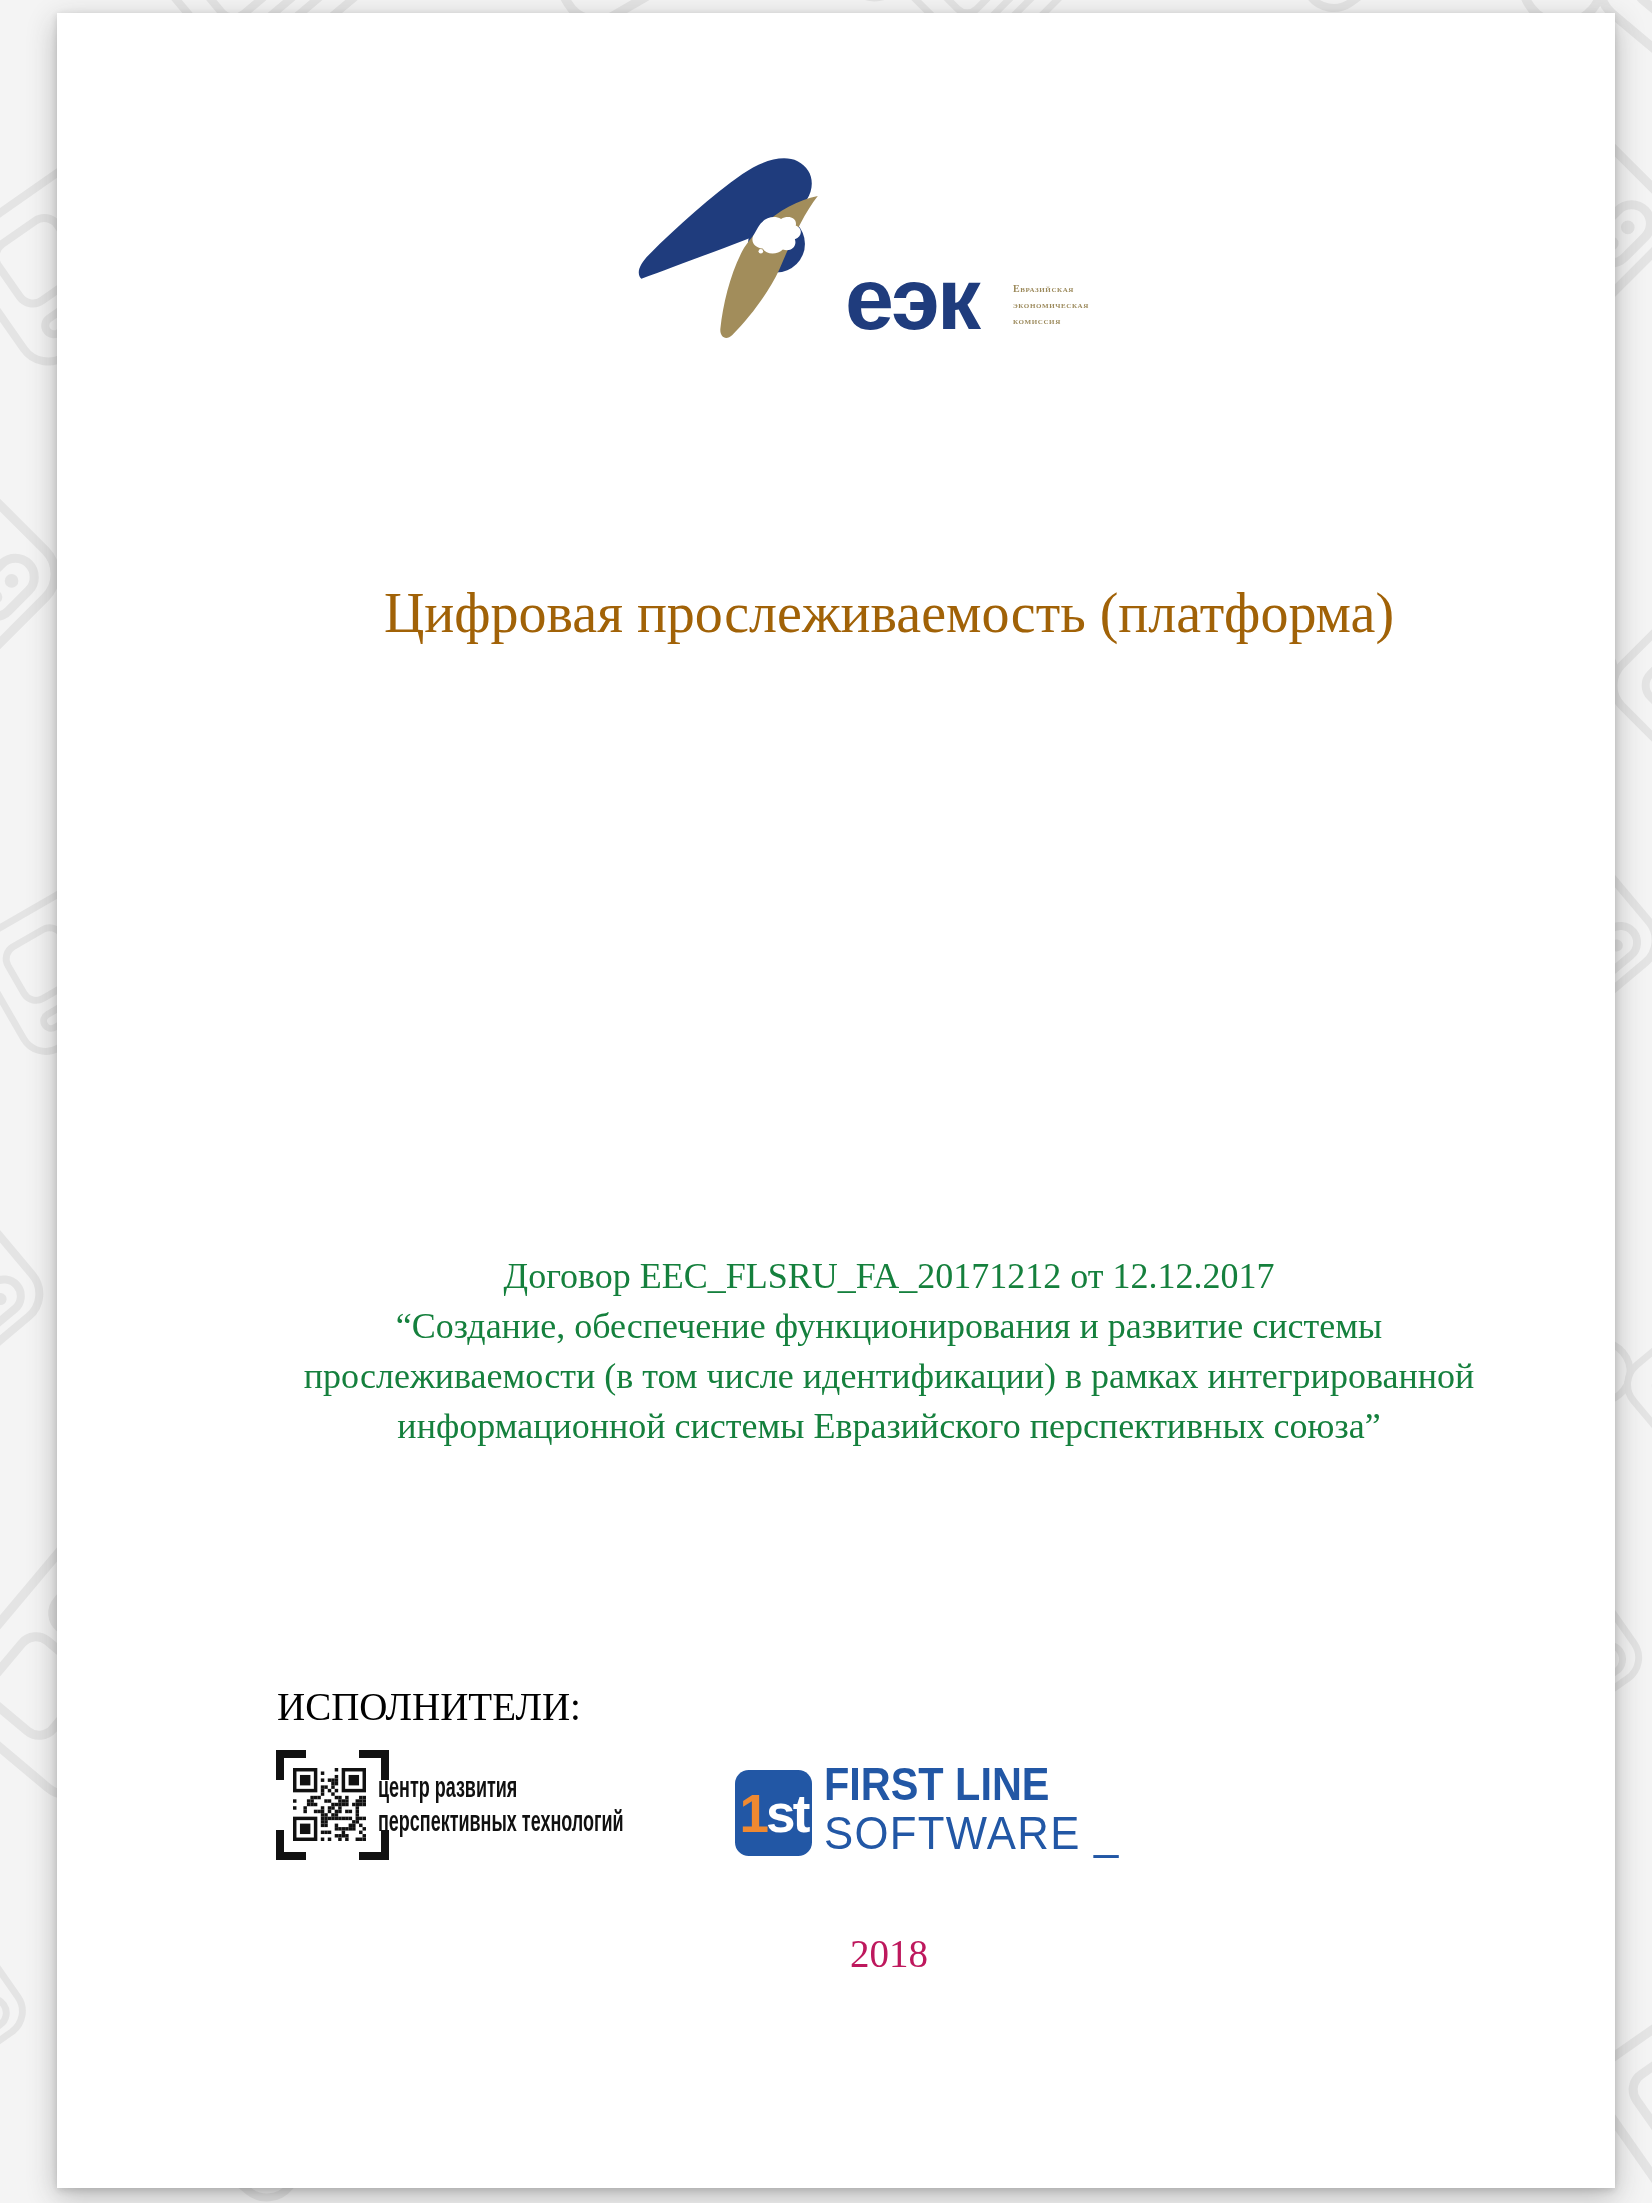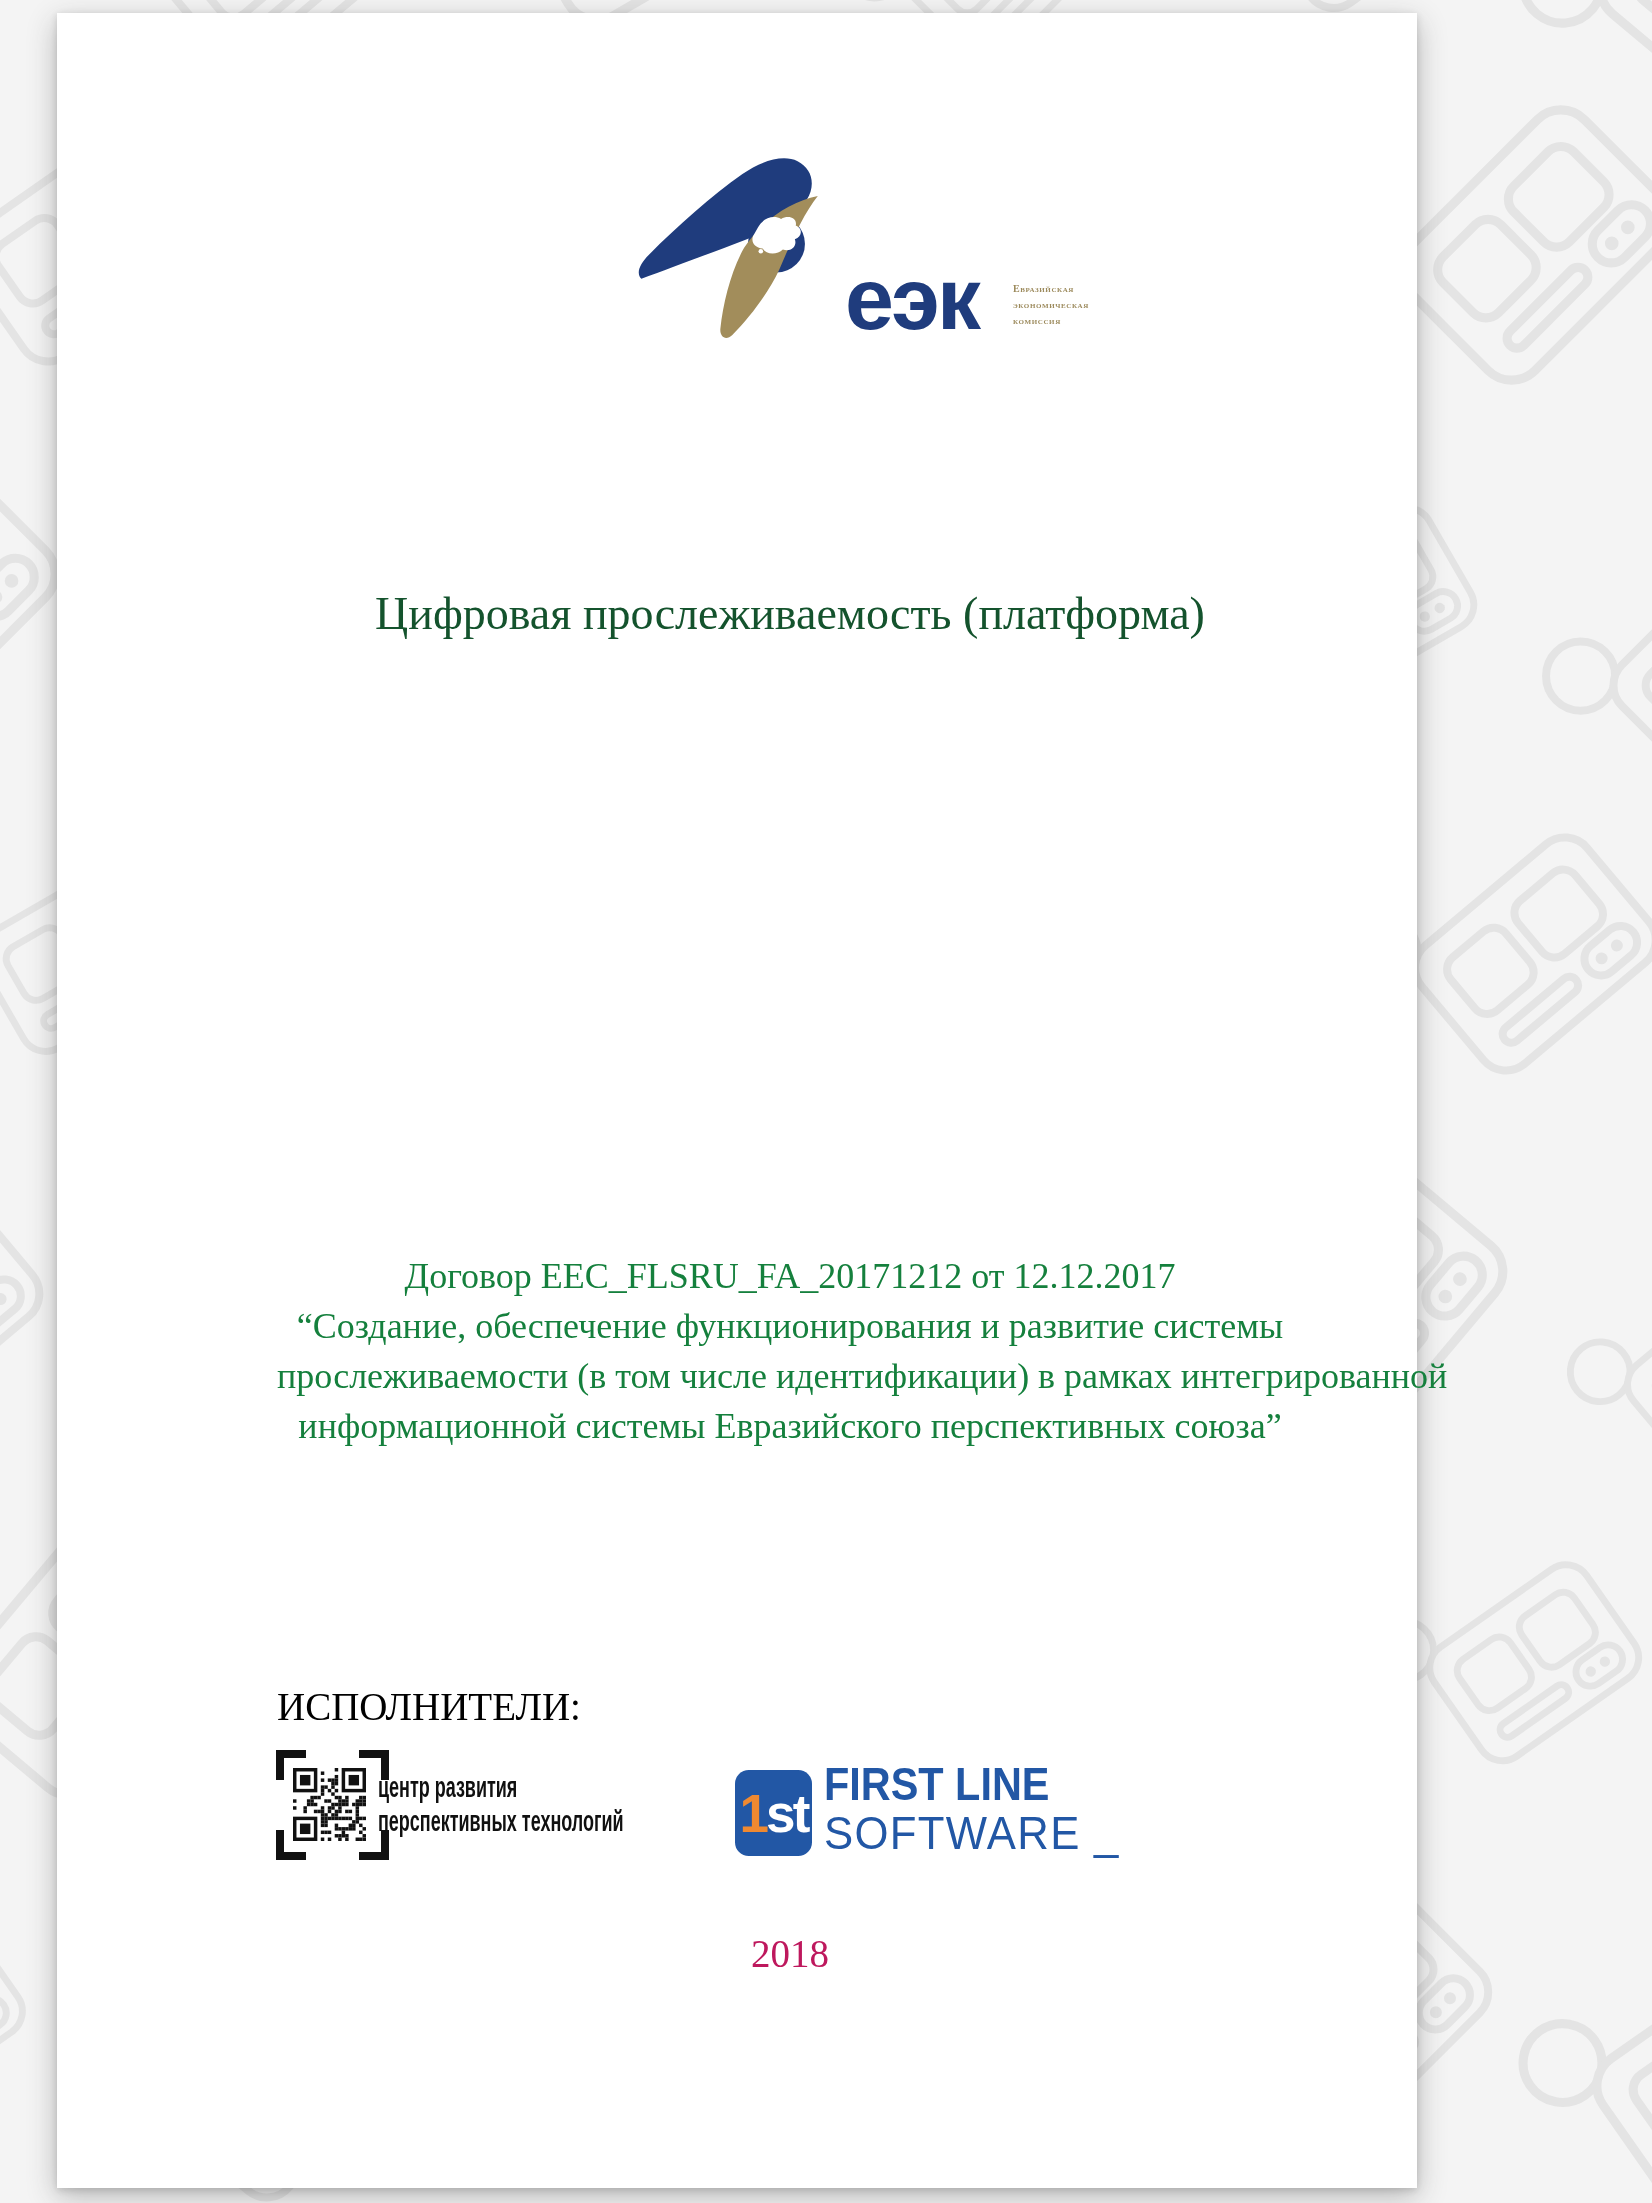--- a/index.html
+++ b/index.html
@@ -6,21 +6,21 @@
   body{
     width:1653px;height:2204px;position:relative;overflow:hidden;
     background:#f4f4f4;
     font-family:"Liberation Serif", serif;
   }
   
   #bg-pattern{position:absolute;left:0;top:0;width:1653px;height:2204px;}
 
   
   .sheet{
-    position:absolute;left:57px;top:13px;width:1360px;height:2175px;
+    position:absolute;left:57px;top:13px;width:1558px;height:2175px;
     background:#ffffff;
     box-shadow:0 9.2px 27.5px rgba(40,40,40,.30), 0 1.8px 7.3px rgba(0,0,0,.14);
   }
   .abs{position:absolute;}
   .centercol{left:220px;right:114px;text-align:center;white-space:nowrap;}
 
   
   .eec-emblem{left:577px;top:139px;width:193px;height:193px;}
   .eec-abbr{
     left:788px;top:242px;
@@ -28,21 +28,21 @@
     font-size:88px;line-height:88px;letter-spacing:-2.8px;color:#1f3c7d;
     white-space:nowrap;
   }
   .eec-tagline{
     left:956px;top:268px;text-align:left;
     font-family:"Liberation Serif", serif;font-variant:small-caps;font-weight:600;
     font-size:10px;line-height:16px;letter-spacing:0.6px;color:#9c8a5c;
     white-space:nowrap;
   }
 
-  .doc-title{top:560px;font-size:46px;line-height:81px;color:#14532d;}
+  .doc-title{top:560px;font-size:56px;line-height:81px;color:#a16207;}
   .doc-subtitle{top:851px;font-size:42px;line-height:64px;font-weight:700;color:#000;}
   .contract{top:1238px;font-size:36px;line-height:50px;color:#15803d;}
 
   .executors-label{left:220px;top:1671px;font-size:39px;line-height:46px;color:#000;white-space:nowrap;text-align:right;}
 
   
   .crpt{left:219px;top:1737px;width:113px;height:110px;}
   .bk{position:absolute;width:22px;height:22px;}
   .bk-tl{left:0;top:0;border-top:8.3px solid #111;border-left:8.3px solid #111;}
   .bk-tr{right:0;top:0;border-top:8.3px solid #111;border-right:8.3px solid #111;}

